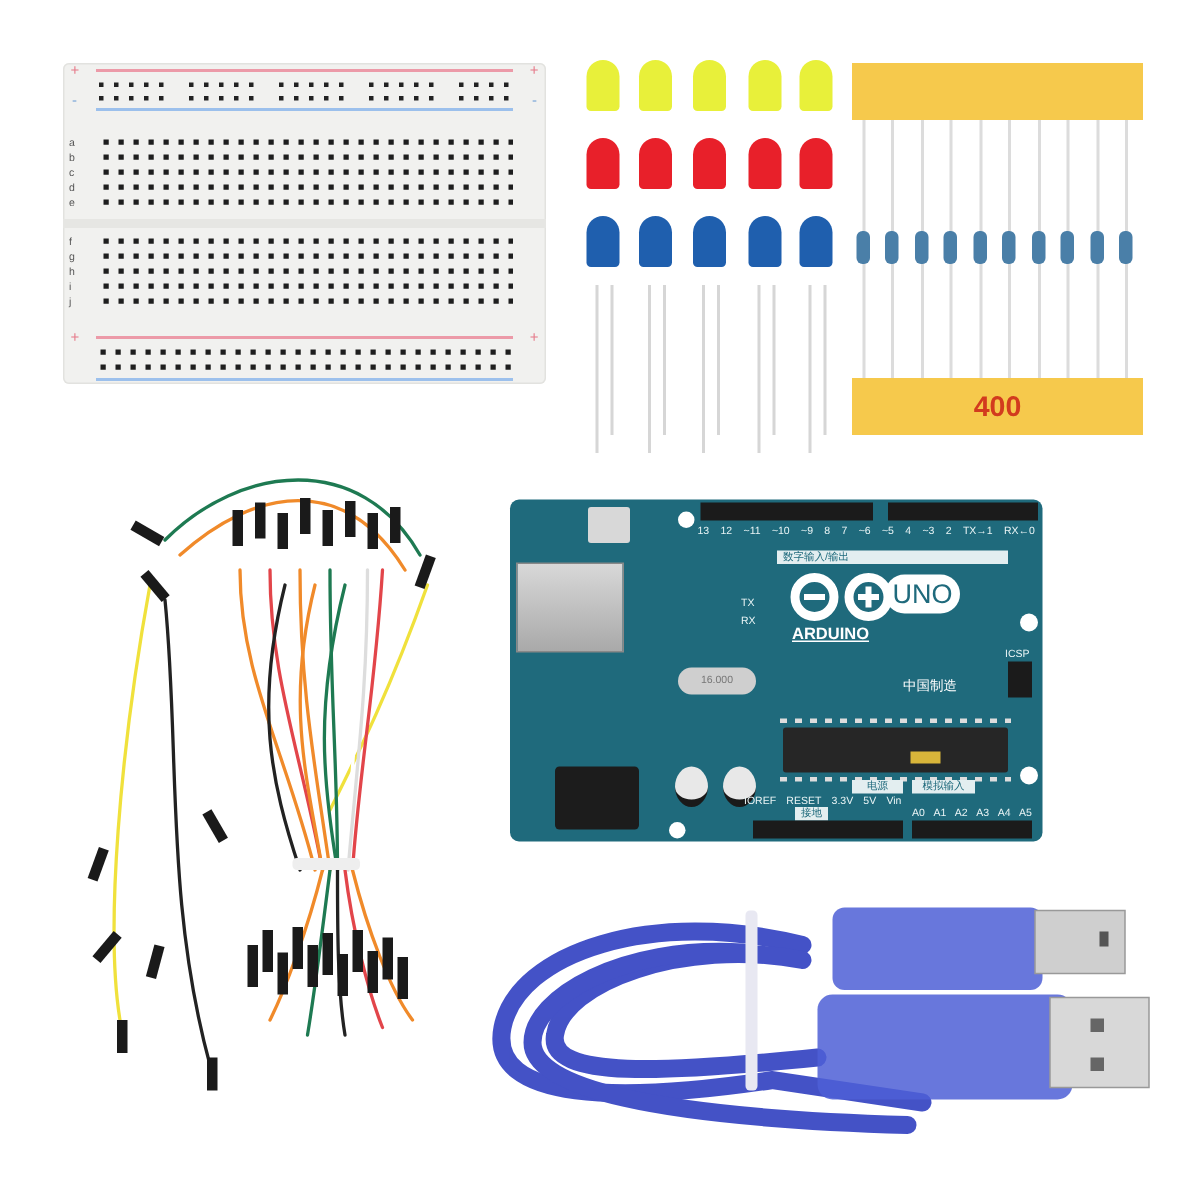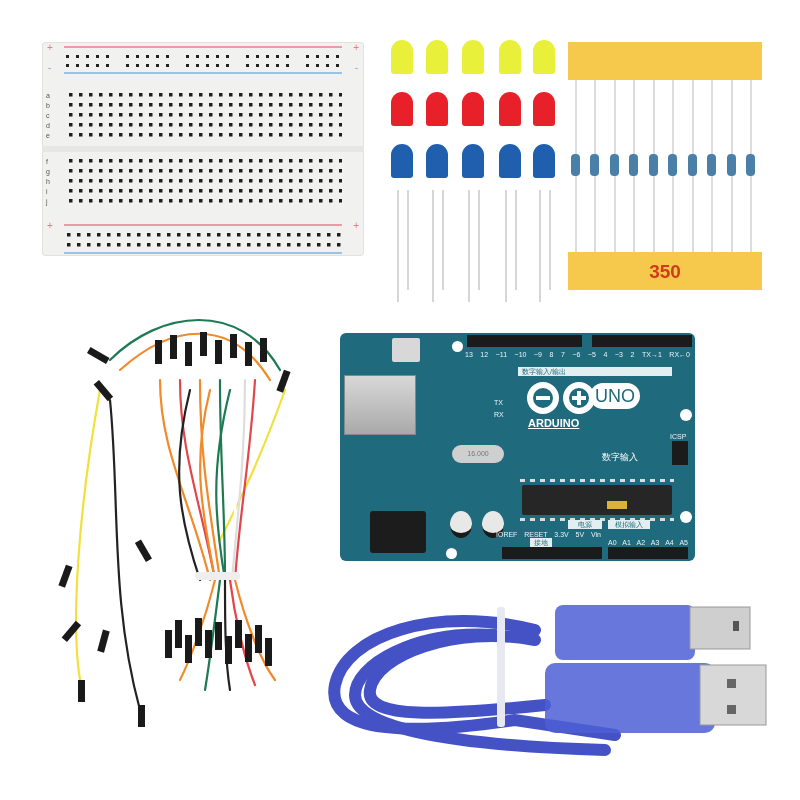--- a/index.html
+++ b/index.html
@@ -180,21 +180,21 @@
   <div class="res-body" style="left:61px;top:112px;"></div>
   <div class="res-body" style="left:81px;top:112px;"></div>
   <div class="res-body" style="left:100px;top:112px;"></div>
   <div class="res-body" style="left:120px;top:112px;"></div>
   <div class="res-body" style="left:139px;top:112px;"></div>
   <div class="res-body" style="left:159px;top:112px;"></div>
   <div class="res-body" style="left:178px;top:112px;"></div>
 
   <div class="res-strip" style="left:0;top:0;width:194px;height:38px;"></div>
   <div class="res-strip" style="left:0;top:210px;width:194px;height:38px;">
-    <div class="res-label" style="top:9px;">350</div>
+    <div class="res-label" style="top:9px;">400</div>
   </div>
 </div>
 
 <svg class="abs" style="left:40px;top:300px;" width="280" height="440">
   <g fill="none" stroke-width="2.2" stroke-linecap="round">
     <path d="M70 60 C 120 10, 200 0, 240 70" stroke="#1e7a52"></path>
     <path d="M80 70 C 130 25, 190 15, 230 80" stroke="#f08a2a"></path>
     <path d="M60 90 C 40 200, 30 320, 40 380" stroke="#f0e13c"></path>
     <path d="M70 100 C 80 200, 70 300, 100 410" stroke="#222"></path>
     <path d="M245 90 C 220 160, 200 200, 180 240" stroke="#f0e13c"></path>
@@ -284,21 +284,21 @@
   </svg>
   <div class="abs" style="left:250px;top:50px;width:50px;height:26px;border-radius:13px;background:#fff;color:#1f6a7c;font-size:18px;text-align:center;line-height:26px;">UNO</div>
   <div class="logo-text" style="left:188px;top:84px;font-size:11px;">ARDUINO</div>
 
   <span class="pin-lbl" style="left:154px;top:66px;">TX</span>
   <span class="pin-lbl" style="left:154px;top:78px;">RX</span>
   <span class="pin-lbl" style="left:330px;top:100px;">ICSP</span>
 
   <div class="abs" style="left:112px;top:112px;width:52px;height:18px;background:#cfcfcf;border-radius:9px;font-size:7px;text-align:center;line-height:18px;color:#777;">16.000</div>
 
-  <div class="abs" style="left:262px;top:118px;color:#fff;font-size:9px;">数字输入</div>
+  <div class="abs" style="left:262px;top:118px;color:#fff;font-size:9px;">中国制造</div>
 
   <div class="abs" style="left:332px;top:108px;width:16px;height:24px;background:#1b1b1b;"></div>
 
   <div class="chip" style="left:182px;top:152px;width:150px;height:30px;">
     <div class="abs" style="left:85px;top:16px;width:20px;height:8px;background:#d8b53a;"></div>
   </div>
   <div class="abs" style="left:180px;top:146px;width:154px;height:3px;background:repeating-linear-gradient(90deg,#ddd 0 5px,transparent 5px 10px);"></div>
   <div class="abs" style="left:180px;top:185px;width:154px;height:3px;background:repeating-linear-gradient(90deg,#ddd 0 5px,transparent 5px 10px);"></div>
 
   <div class="abs" style="left:110px;top:178px;width:22px;height:22px;border-radius:50%;background:#e8e8e8;border-bottom:5px solid #1a1a1a;"></div>

